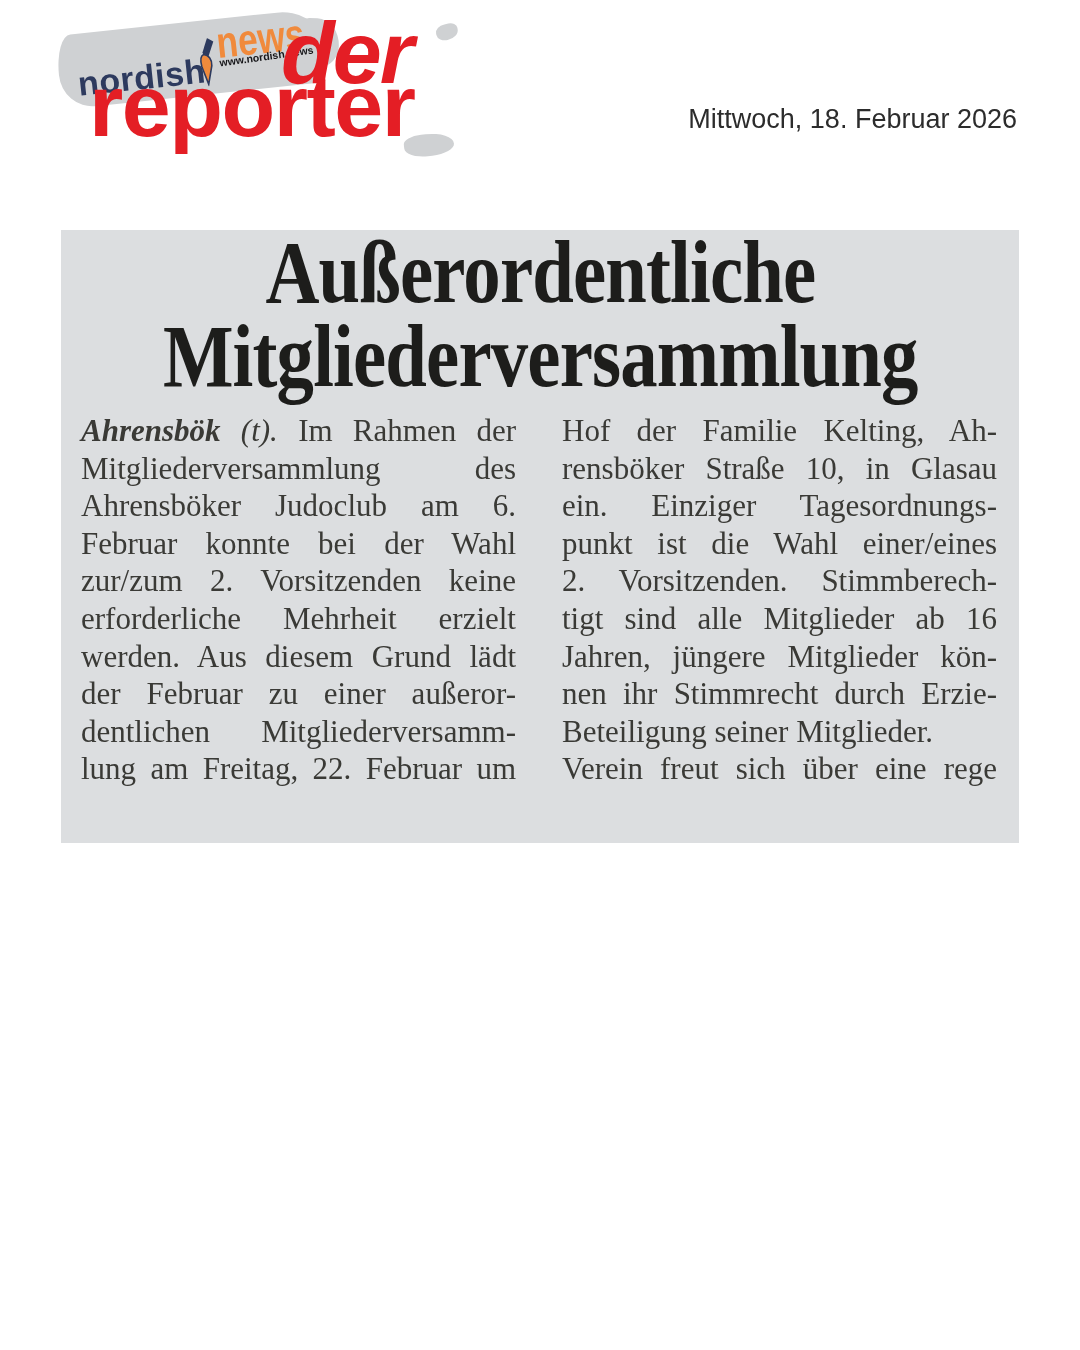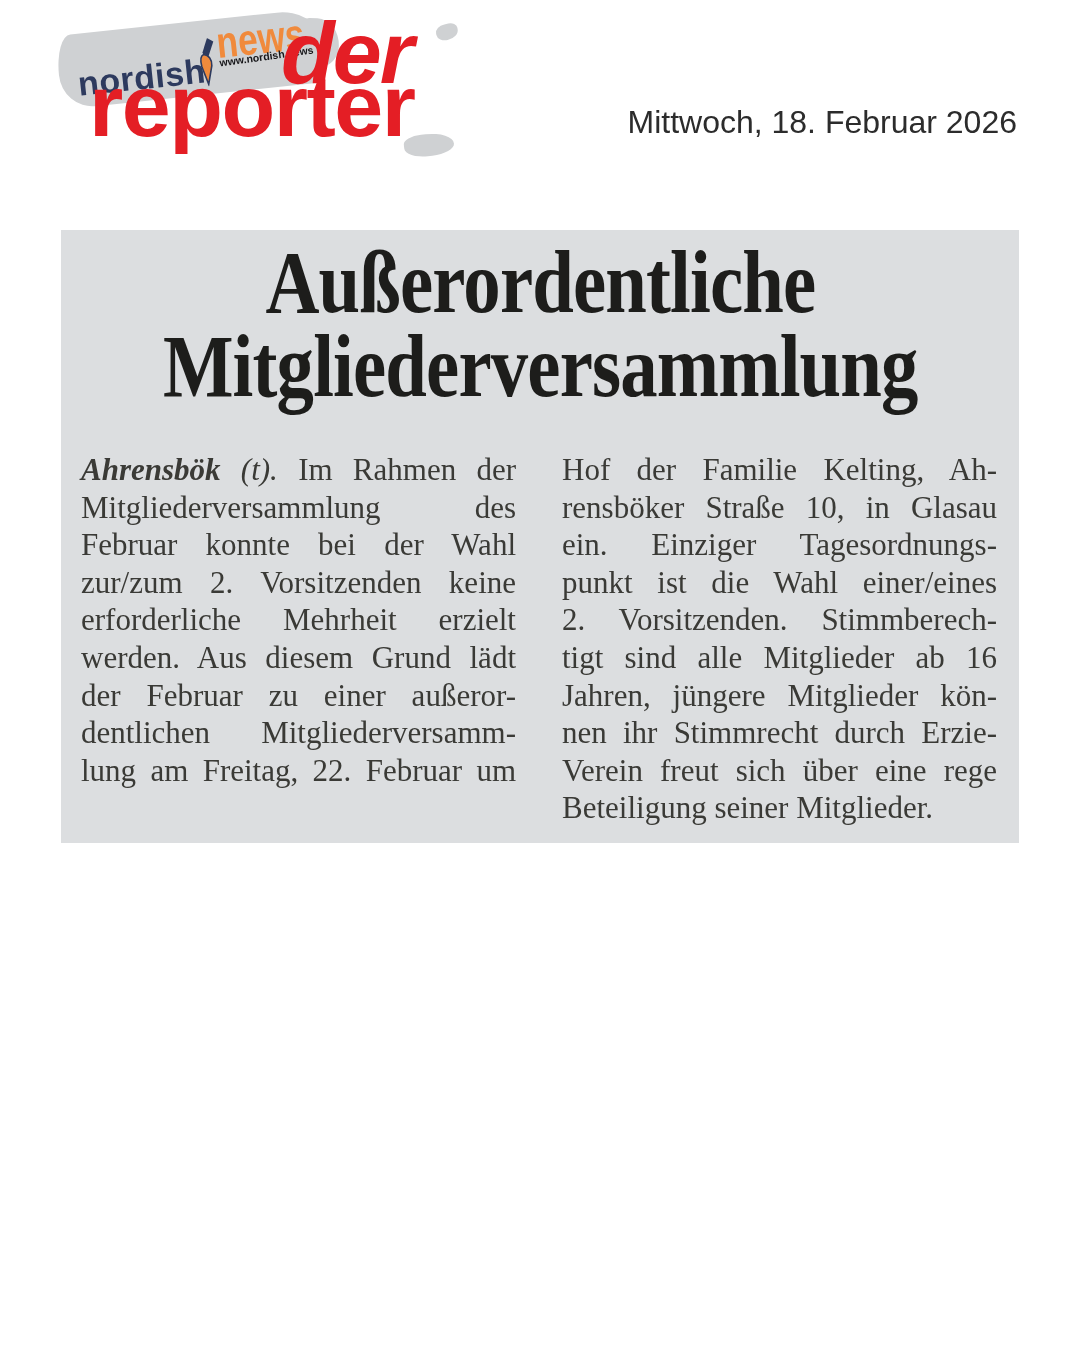--- a/index.html
+++ b/index.html
@@ -55,38 +55,38 @@
   .brand-der, .brand-reporter {
     position: absolute; font-family: "Liberation Sans", sans-serif; font-weight: 700;
     font-size: 88px; line-height: 1; color: #e41e25; z-index: 2; white-space: nowrap;
   }
   .brand-der { left: 281px; top: 9px; letter-spacing: -2px; font-style: italic; }
   .brand-reporter { left: 89px; top: 62px; letter-spacing: -1.5px; }
 
   
   .issue-date {
     position: absolute; top: 103px; right: 63px;
-    font-family: "Liberation Sans", sans-serif; font-size: 32px; line-height: 1.2;
+    font-family: "Liberation Sans", sans-serif; font-size: 27px; line-height: 1.2;
     color: #2c2c2c; white-space: nowrap;
   }
 
   
   .article-box {
     position: absolute; left: 61px; top: 230px; width: 958px; height: 613px;
     background: #dcdee0;
   }
-  .title { margin: 0; padding-top: 10px; text-align: center; color: #1d1d1b; font-weight: 700; }
+  .title { margin: 0; text-align: center; color: #1d1d1b; font-weight: 700; }
   .title-line { line-height: 84px; font-size: 89px; white-space: nowrap; }
   .squeeze {
     display: inline-block; transform: scaleX(0.84); transform-origin: 50% 60%;
     letter-spacing: -1px;
   }
   .columns {
     position: absolute; left: 20px; right: 22px; top: 182px;
-    display: flex; gap: 46px; margin-top: 39px;
+    display: flex; gap: 46px;
   }
   .col { flex: 1; min-width: 0; }
   .line {
     font-size: 31px; line-height: 37.6px; color: #3a3a36;
     text-align: justify; text-align-last: justify;
   }
   .no-just { text-align-last: left; }
   .dateline-loc { font-weight: 700; font-style: italic; }
   .dateline-note { font-style: italic; }
 </style>
@@ -124,39 +124,40 @@
 
     <div class="columns">
       <div class="col">
         <div class="line">
           <span class="dateline-loc">Ahrensbök</span>
           <span class="dateline-note">(t).</span>
           <span>Im Rahmen der</span>
         </div>
         <div>
             <div class="line">Mitgliederversammlung des</div>
+            <div class="line">Ahrensböker Judoclub am 6.</div>
             <div class="line">Februar konnte bei der Wahl</div>
             <div class="line">zur/zum 2. Vorsitzenden keine</div>
             <div class="line">erforderliche Mehrheit erzielt</div>
             <div class="line">werden. Aus diesem Grund lädt</div>
             <div class="line">der Februar zu einer außeror-</div>
             <div class="line">dentlichen Mitgliederversamm-</div>
             <div class="line">lung am Freitag, 22. Februar um</div>
           </div>
       </div>
       <div class="col">
         <div>
             <div class="line">Hof der Familie Kelting, Ah-</div>
             <div class="line">rensböker Straße 10, in Glasau</div>
             <div class="line">ein. Einziger Tagesordnungs-</div>
             <div class="line">punkt ist die Wahl einer/eines</div>
             <div class="line">2. Vorsitzenden. Stimmberech-</div>
             <div class="line">tigt sind alle Mitglieder ab 16</div>
             <div class="line">Jahren, jüngere Mitglieder kön-</div>
             <div class="line">nen ihr Stimmrecht durch Erzie-</div>
+            <div class="line no-just">Beteiligung seiner Mitglieder.</div>
             <div class="line">Verein freut sich über eine rege</div>
-            <div class="line no-just">Beteiligung seiner Mitglieder.</div>
           </div>
       </div>
     </div>
   </section>
 
 </div>
 
 </body></html>

